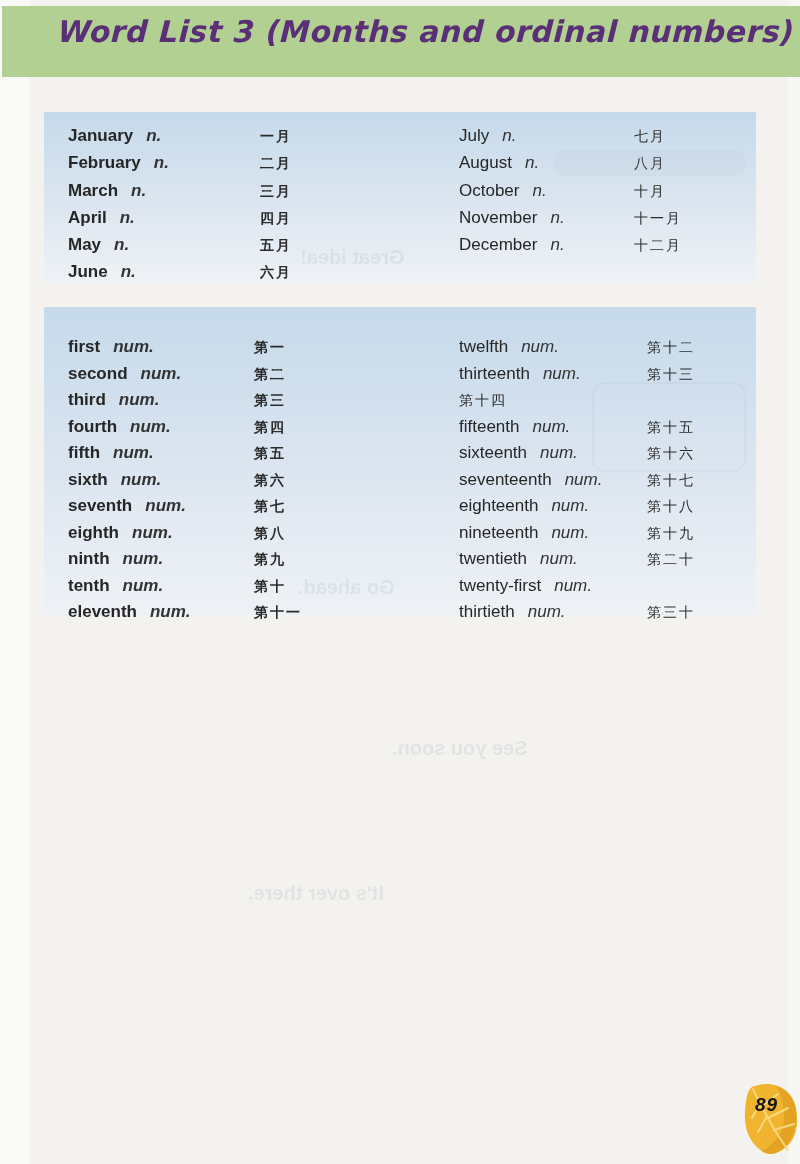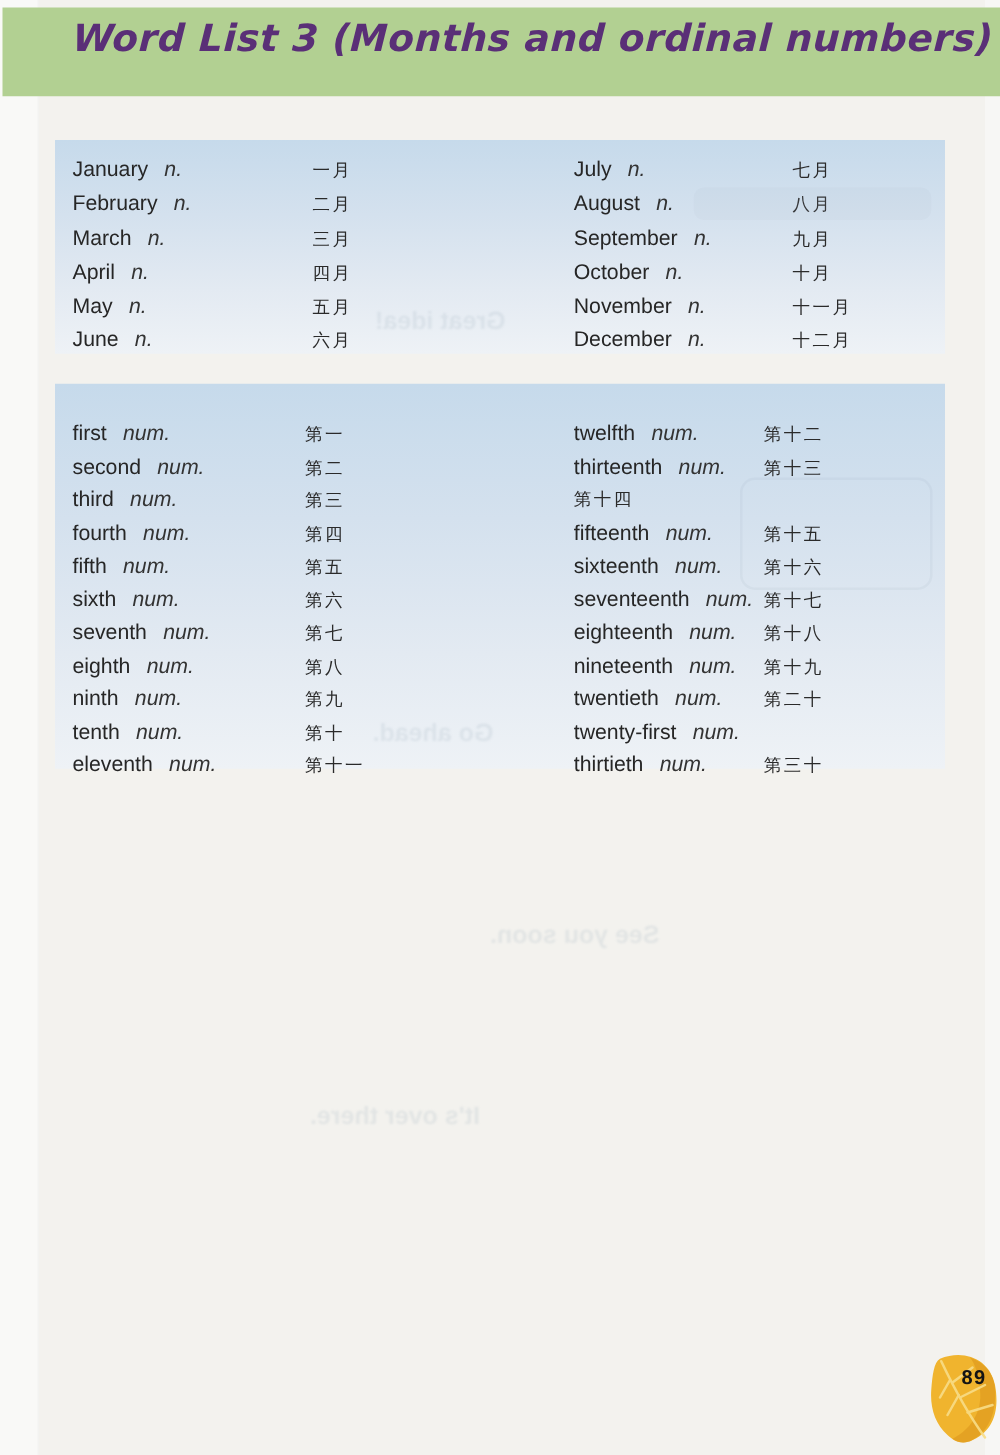--- a/index.html
+++ b/index.html
@@ -22,49 +22,49 @@
     transform:skewX(-3deg);
   }
 
   
   .wordbox{position:absolute;left:44px;width:712px;
     background:linear-gradient(180deg,#c6daeb 0%,#d4e1ee 35%,#e3eaf2 70%,#eef2f6 100%);}
   .box-months{top:112px;height:171px;}
   .box-ordinals{top:307px;height:308px;}
 
   .col{position:absolute;top:0;}
-  .col-l{left:14px;width:345px;}
+  .col-l{left:24px;width:345px;font-weight:bold;}
   .col-r{left:391px;width:318px;margin-left:24px;}
   .box-months .col{padding-top:10px;}
   .box-ordinals .col{padding-top:27px;}
 
   .row{display:grid;align-items:baseline;}
   .box-months .row{line-height:27.3px;height:27.3px;}
   .box-ordinals .row{line-height:26.5px;height:26.5px;}
   .cols-m-l .row{grid-template-columns:192px 1fr;}
   .cols-m-r .row{grid-template-columns:175px 1fr;}
   .cols-o-l .row{grid-template-columns:186px 1fr;}
-  .cols-o-r .row{grid-template-columns:152px 1fr;}
+  .cols-o-r .row{grid-template-columns:152px 1fr;gap:36px;}
 
   .en{white-space:nowrap;font-size:17px;color:#262626;}
   .pos{font-style:italic;margin-left:13px;color:#333;}
   .zh{font-family:"DejaVu Serif","Liberation Serif",serif;font-size:14px;color:#2a2a2a;white-space:nowrap;letter-spacing:2px;}
 
   
   .ghost{position:absolute;transform:scaleX(-1);color:#9fb0bd;opacity:.20;
     font-weight:bold;font-size:20px;white-space:nowrap;filter:blur(.7px);}
   .ghost-box{position:absolute;border:2px solid rgba(160,175,190,.12);border-radius:12px;}
   .ghost-pill{position:absolute;background:rgba(175,190,205,.10);border-radius:8px;}
 
   
   .page-corner{position:absolute;left:740px;top:1082px;width:60px;height:74px;}
   .leaf-icon{position:absolute;left:0;top:0;}
   .page-number{
-    position:absolute;left:15px;top:12px;width:34px;text-align:right;
-    font-size:16px;font-weight:bold;color:#141414;letter-spacing:1px;
+    position:absolute;left:15px;top:12px;width:34px;text-align:left;
+    font-size:19px;font-weight:bold;font-style:italic;color:#141414;letter-spacing:1px;
   }
 </style>
 </head>
 <body>
 
 <div class="page-root">
 
   <div class="left-strip"></div>
   <div class="right-strip"></div>
 
@@ -99,24 +99,20 @@
         </div>
       </div>
     <div class="col col-r cols-m-r" id="months-right">
         <div class="row">
           <span class="en"><span>July</span><span class="pos">n.</span></span>
           <span class="zh">七月</span>
         </div>
         <div class="row">
           <span class="en"><span>August</span><span class="pos">n.</span></span>
           <span class="zh">八月</span>
-        </div>
-        <div class="row">
-          <span class="en"><span>September</span><span class="pos">n.</span></span>
-          <span class="zh">九月</span>
         </div>
         <div class="row">
           <span class="en"><span>October</span><span class="pos">n.</span></span>
           <span class="zh">十月</span>
         </div>
         <div class="row">
           <span class="en"><span>November</span><span class="pos">n.</span></span>
           <span class="zh">十一月</span>
         </div>
         <div class="row">

